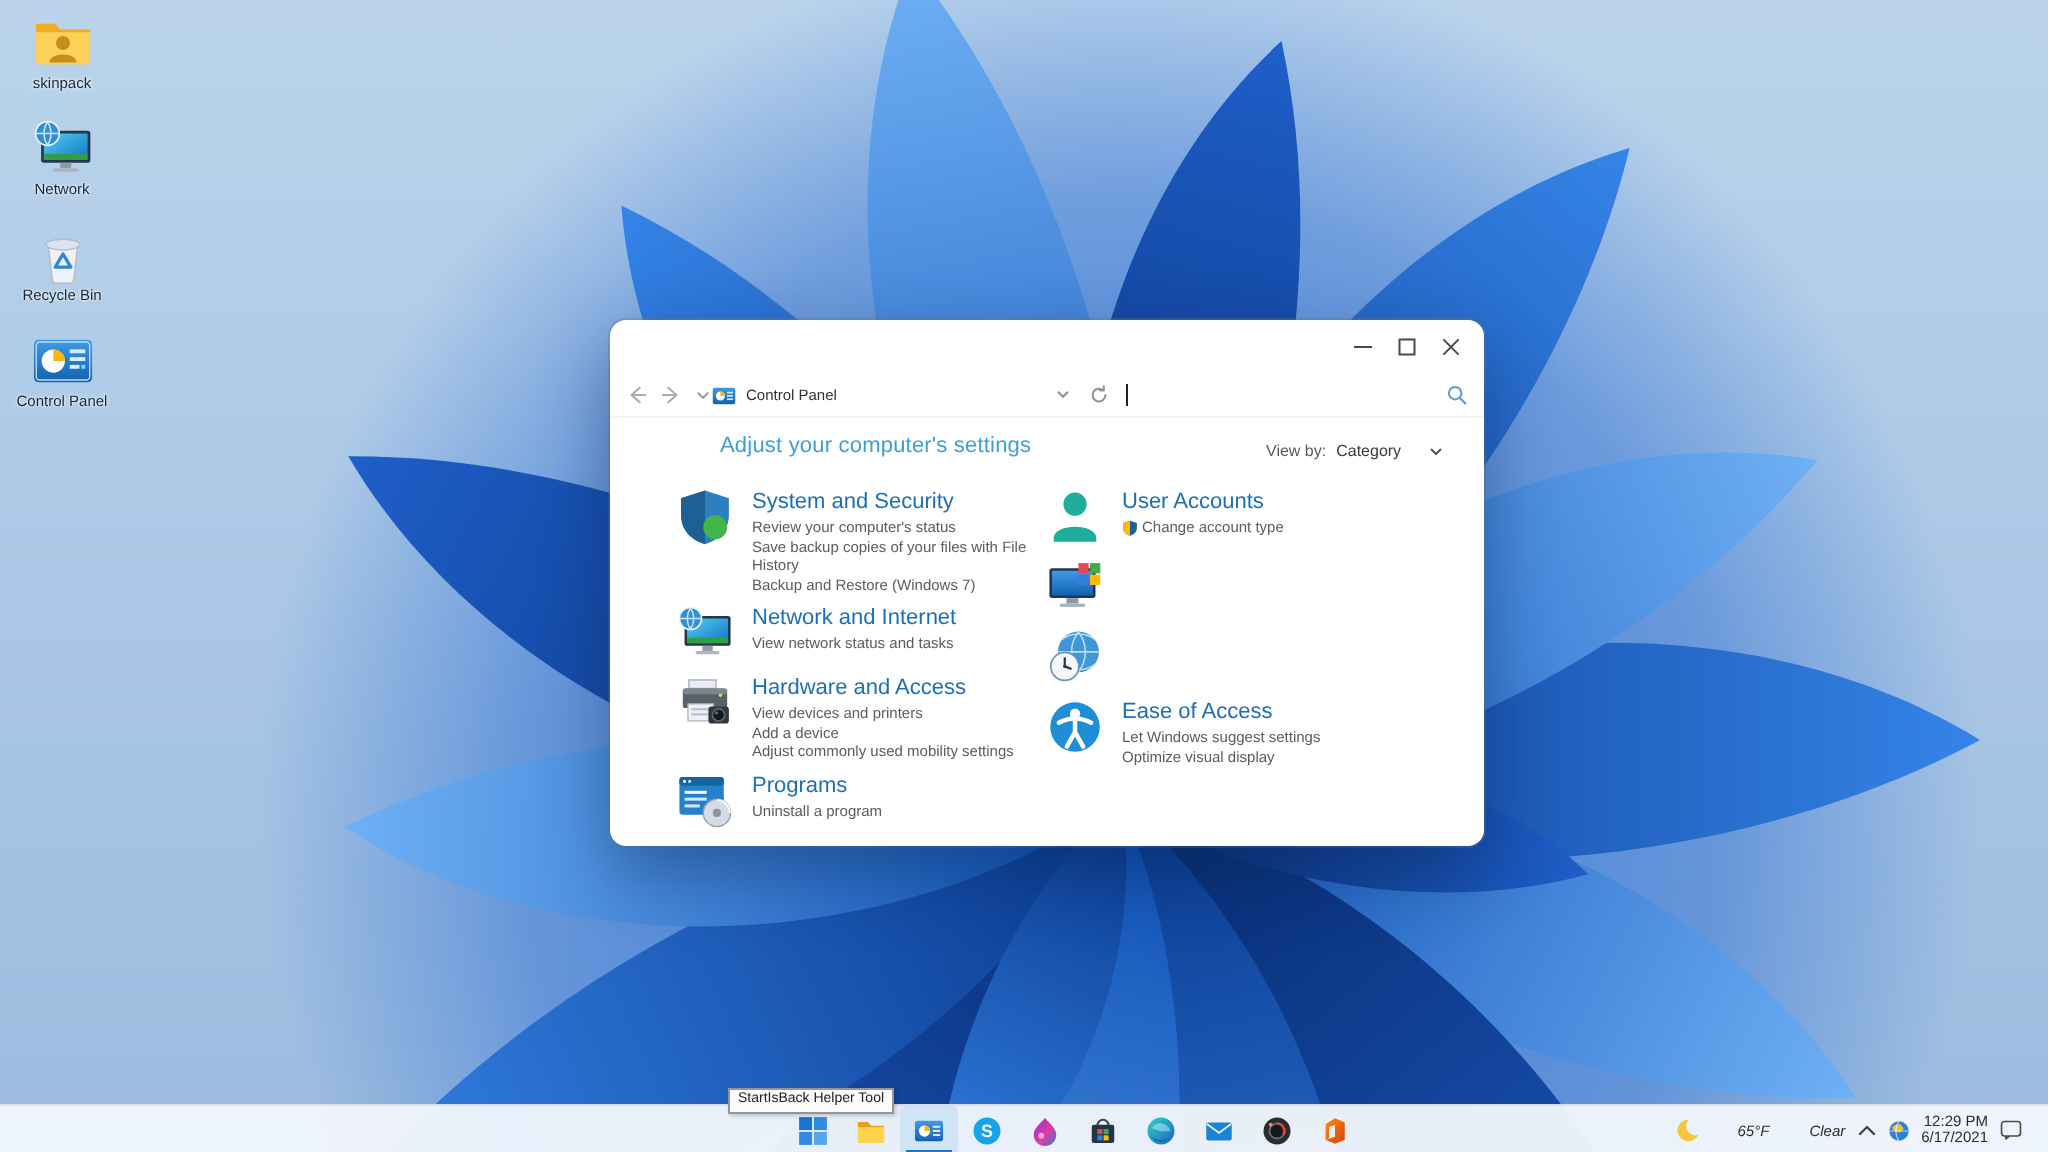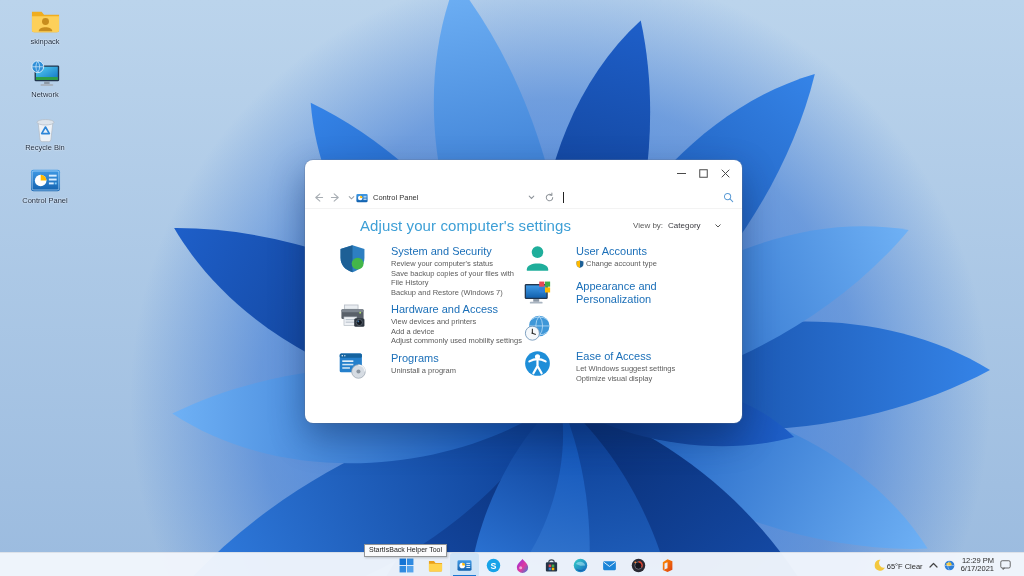--- a/index.html
+++ b/index.html
@@ -3,21 +3,21 @@
 <meta charset="utf-8">
 <style>
   * { margin:0; padding:0; box-sizing:border-box; }
   html,body { width:1024px; height:576px; overflow:hidden; }
   body { font-family:"Liberation Sans", sans-serif; position:relative; background:#aac6e4; }
 
   
   .wallpaper { position:absolute; inset:0; z-index:0; }
 
   
-  .desk-icons { position:absolute; left:16px; top:6px; z-index:2; width:58px; }
+  .desk-icons { position:absolute; left:2px; top:6px; z-index:2; width:58px; }
   .desk-icon { width:58px; height:46px; margin-bottom:7px; display:flex; flex-direction:column; align-items:center; cursor:default; }
   .desk-icon .art { width:31px; height:31px; }
   .desk-icon .art svg { width:100%; height:100%; display:block; }
   .desk-icon .lbl { margin-top:1px; font-size:7.5px; line-height:8px; color:#13253d; text-align:center;
                     text-shadow:0 0 2px rgba(255,255,255,.85), 0 0 1px rgba(255,255,255,.9); }
 
   
   .window { position:absolute; left:305px; top:160px; width:437px; height:263px; z-index:5;
             background:#fff; border-radius:8px;
             box-shadow:0 14px 34px rgba(10,35,80,.42), 0 0 0 1px rgba(110,130,160,.35); }
@@ -26,29 +26,29 @@
   .win-btn { width:9px; height:9px; display:flex; align-items:center; justify-content:center; cursor:pointer; }
   .win-btn svg { width:9px; height:9px; display:block; }
 
   .toolbar { position:absolute; top:26px; left:0; right:0; height:23px; border-bottom:1px solid #f3f3f3; }
   .tb-el { position:absolute; top:0; height:23px; display:flex; align-items:center; }
   .nav-ico svg { width:11px; height:11px; display:block; }
   .addr-label { font-size:7.5px; color:#333; }
   .cp-mini svg { width:12px; height:12px; display:block; }
   .caret { width:1px; height:11px; background:#222; }
 
-  .cp-heading { position:absolute; left:55px; top:57px; font-size:15px; color:#3d9fd6; letter-spacing:.1px; cursor:default; }
+  .cp-heading { position:absolute; left:55px; top:57px; font-size:11px; color:#3d9fd6; letter-spacing:.1px; cursor:default; }
   .viewby { position:absolute; left:328px; top:61px; font-size:8px; color:#5a5a5a; display:flex; gap:5px; align-items:center; }
   .viewby .val { color:#39393f; cursor:pointer; display:flex; align-items:center; gap:14px; }
   .viewby .val svg { width:6px; height:4px; }
 
   .columns { position:absolute; left:33px; top:84px; right:14px; display:flex; }
   .col-left { width:185px; }
   .col-right { flex:1; }
-  .category { display:flex; gap:24px; margin-bottom:5px; min-height:30px; }
+  .category { display:flex; gap:9px; margin-bottom:5px; min-height:30px; }
   .cat-art { width:29px; height:29px; flex:0 0 29px; }
   .cat-art svg { width:100%; height:100%; display:block; }
   .cat-text { padding-top:1px; }
   .cat-title { display:block; font-size:11px; line-height:13px; color:#1b6fb8; text-decoration:none; cursor:pointer; margin-bottom:1px; }
   .cat-link { display:flex; align-items:center; gap:2px; font-size:7.5px; line-height:9.5px; color:#5c5c5c; text-decoration:none; cursor:pointer; }
   .cat-link svg.uac { width:8px; height:8px; flex:0 0 8px; }
 
   
   .tooltip { position:absolute; left:364px; top:544px; z-index:9; background:#fbfbfc; border:1px solid #949698;
              font-size:7px; line-height:8px; color:#222; padding:1px 4px 2px; box-shadow:1px 1px 2px rgba(0,0,0,.18); }
@@ -56,21 +56,21 @@
   
   .taskbar { position:absolute; left:0; right:0; bottom:0; height:24px; z-index:8;
              background:rgba(241,246,252,.96); border-top:1px solid rgba(0,0,0,.07); }
   .tb-apps { position:absolute; left:392px; top:0; height:24px; display:flex; }
   .tb-app { width:29px; height:24px; display:flex; align-items:center; justify-content:center; position:relative; cursor:pointer; border-radius:3px; }
   .tb-app svg { width:15px; height:15px; display:block; }
   .tb-app.active { background:#cfe4f7; }
   .tb-app.active::after { content:""; position:absolute; left:3px; right:3px; bottom:0; height:2px; background:#1976d2; }
 
   .tray { position:absolute; right:3px; top:0; height:24px; display:flex; align-items:center; gap:6px; }
-  .tray-weather { display:flex; align-items:flex-end; gap:2px; cursor:pointer; }
+  .tray-weather { display:flex; align-items:center; gap:20px; cursor:pointer;font-style:italic; }
   .tray-weather svg { width:12px; height:12px; }
   .tray-txt { font-size:7.5px; color:#2a2a2a; }
   .tray-chevron svg { width:9px; height:6px; display:block; }
   .tray-globe svg { width:11px; height:11px; display:block; }
   .tray-clock { text-align:right; font-size:7.5px; line-height:8.5px; color:#2a2a2a; cursor:pointer; }
   .tray-notif svg { width:11px; height:10px; display:block; }
   .pad-r { width:4px; }
 </style>
 </head>
 <body>
@@ -302,20 +302,39 @@
               <span>Save backup copies of your files with File History</span>
             </a>
             <a class="cat-link">
               <span>Backup and Restore (Windows 7)</span>
             </a>
           </span>
         </div>
         <div class="category">
           <span class="cat-art">
             <svg viewBox="0 0 34 34">
+              <rect x="5" y="7" width="27" height="17.5" rx="1.5" fill="#22364e"></rect>
+              <rect x="6.5" y="8.5" width="24" height="14.5" fill="url(#g-screen)"></rect>
+              <rect x="6.5" y="19.8" width="24" height="3.2" fill="#2f9e44"></rect>
+              <rect x="15.5" y="24.5" width="6" height="3" fill="#8d99a6"></rect>
+              <rect x="11.5" y="27.5" width="14" height="2" rx="1" fill="#aab5c1"></rect>
+              <circle cx="8.5" cy="8.5" r="6.5" fill="#2f8fd8" stroke="#eaf4fc" stroke-width="0.9"></circle>
+              <path d="M8.5 2.2 a11.4 11.4 0 0 0 0 12.6 M8.5 2.2 a11.4 11.4 0 0 1 0 12.6 M2.2 8.5 h12.6" stroke="#cfe8fa" stroke-width="0.8" fill="none"></path>
+            </svg>
+          </span>
+          <span class="cat-text">
+            <a class="cat-title">Network and Internet</a>
+            <a class="cat-link">
+              <span>View network status and tasks</span>
+            </a>
+          </span>
+        </div>
+        <div class="category">
+          <span class="cat-art">
+            <svg viewBox="0 0 34 34">
               <rect x="7" y="3" width="17" height="6" fill="#b7bec6"></rect>
               <rect x="8" y="4" width="15" height="4" fill="#e9edf1"></rect>
               <rect x="4" y="8.5" width="26" height="11.5" rx="1.6" fill="#596069"></rect>
               <rect x="4" y="8.5" width="26" height="3.4" rx="1.6" fill="#7d858f"></rect>
               <circle cx="26" cy="12.5" r="1" fill="#b9f06a"></circle>
               <rect x="7" y="17.5" width="15" height="10" fill="#eef1f5" stroke="#aab2bb" stroke-width="0.7"></rect>
               <rect x="9" y="20" width="11" height="1.3" fill="#b9c2cc"></rect>
               <rect x="9" y="23" width="11" height="1.3" fill="#b9c2cc"></rect>
               <rect x="19" y="19" width="12" height="10" rx="1.8" fill="#2e3640"></rect>
               <circle cx="25" cy="24" r="3.6" fill="#141920" stroke="#5a636e" stroke-width="1.1"></circle>
@@ -385,23 +404,20 @@
               <rect x="12" y="23.5" width="7" height="3.2" fill="#8d99a6"></rect>
               <rect x="8" y="26.7" width="15" height="2" rx="1" fill="#aab5c1"></rect>
               <g transform="translate(19,3)">
                 <rect x="0" y="0" width="6" height="6" fill="#e74856"></rect>
                 <rect x="6.8" y="0" width="6" height="6" fill="#3fae49"></rect>
                 <rect x="0" y="6.8" width="6" height="6" fill="#2e7fd8"></rect>
                 <rect x="6.8" y="6.8" width="6" height="6" fill="#ffb900"></rect>
               </g>
             </svg>
           </span>
-          <span class="cat-text">
-            <a class="cat-title">Appearance and Personalization</a>
-          </span>
         </div>
         <div class="category">
           <span class="cat-art">
             <svg viewBox="0 0 34 34">
               <circle cx="19" cy="14" r="12" fill="#3f97d8"></circle>
               <path d="M19 2.3 a19 19 0 0 0 0 23.4 M19 2.3 a19 19 0 0 1 0 23.4 M7.2 14 h23.6 M9 7 a16 16 0 0 1 20 0 M9 21 a16 16 0 0 0 20 0" stroke="#bfe0f7" stroke-width="0.9" fill="none"></path>
               <circle cx="11" cy="22.5" r="8.2" fill="#f5f8fb" stroke="#6d94b8" stroke-width="1"></circle>
               <line x1="11" y1="22.5" x2="11" y2="17.2" stroke="#333" stroke-width="1.3"></line>
               <line x1="11" y1="22.5" x2="15" y2="24" stroke="#333" stroke-width="1.3"></line>
               <circle cx="11" cy="22.5" r="1" fill="#333"></circle>

